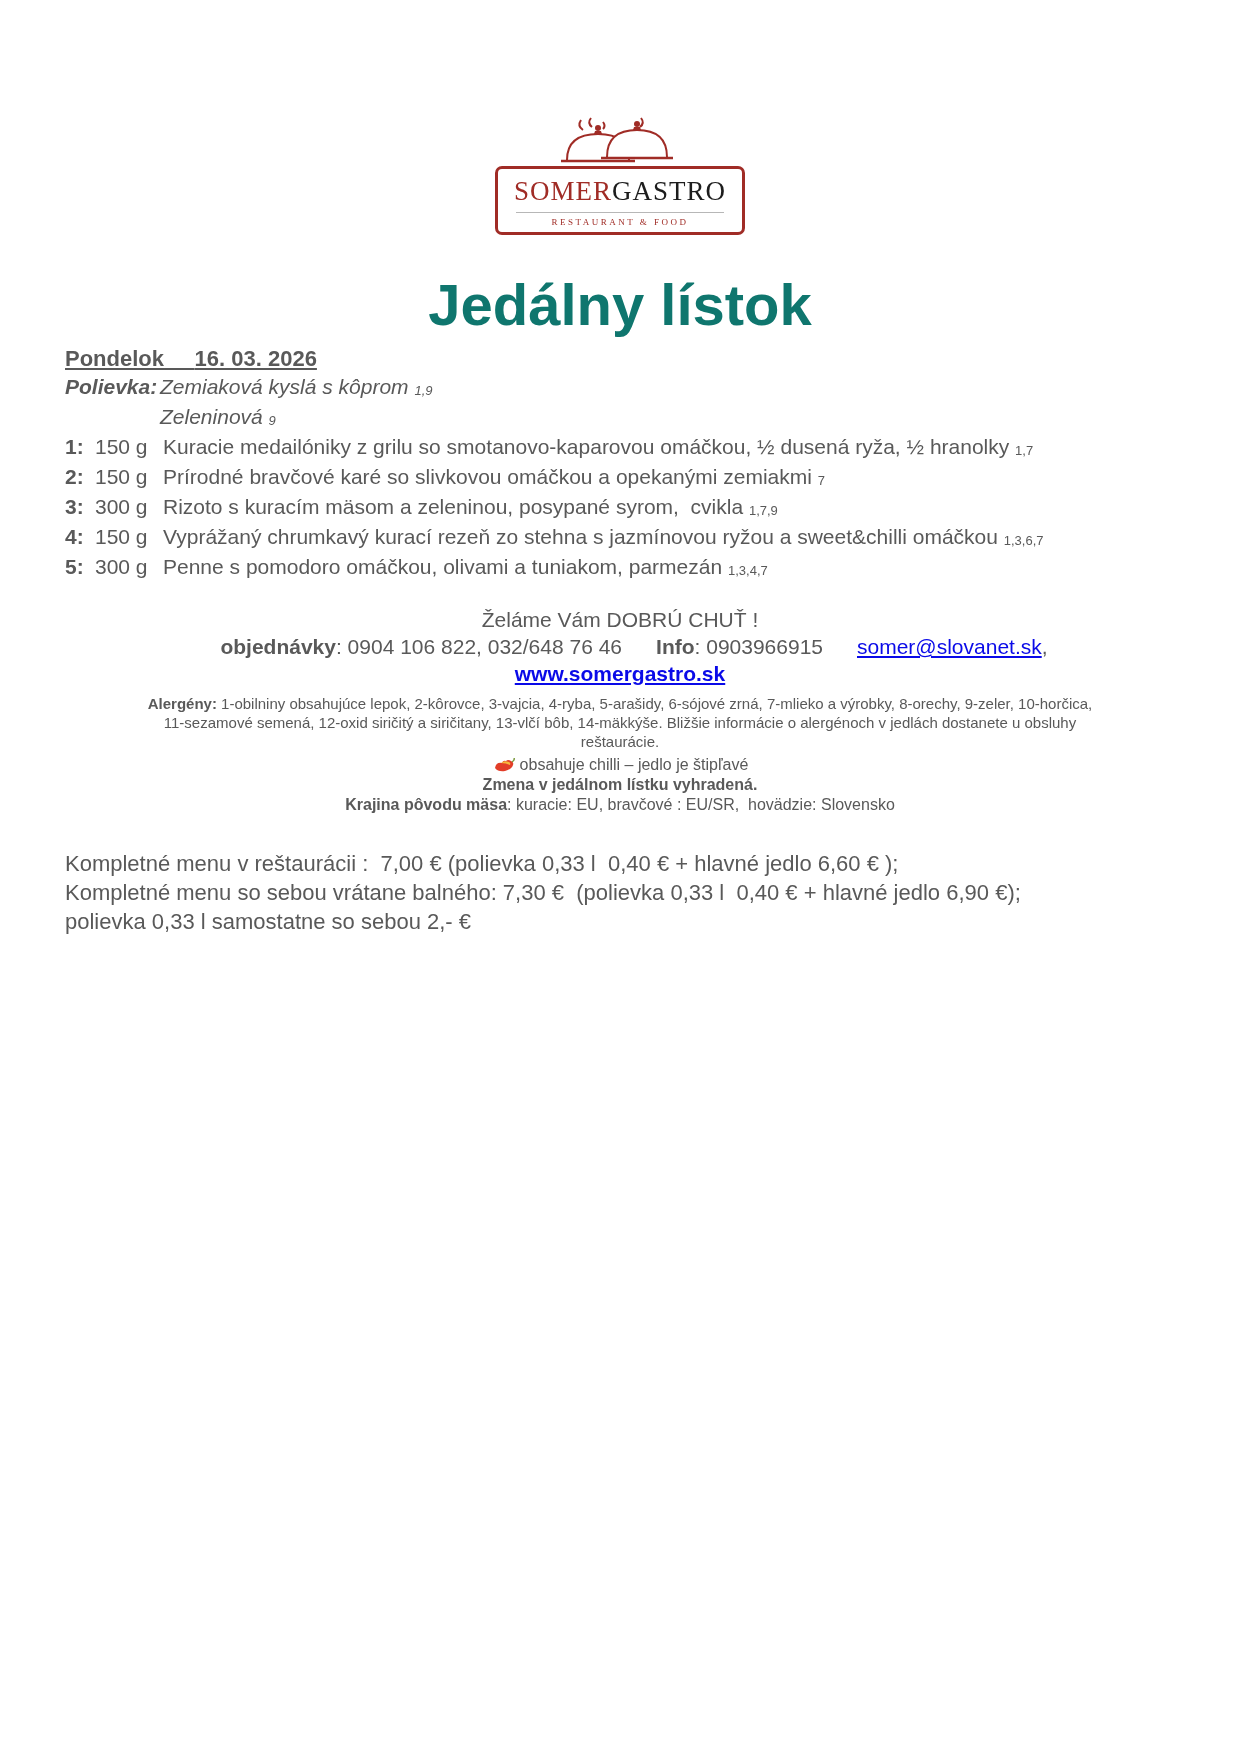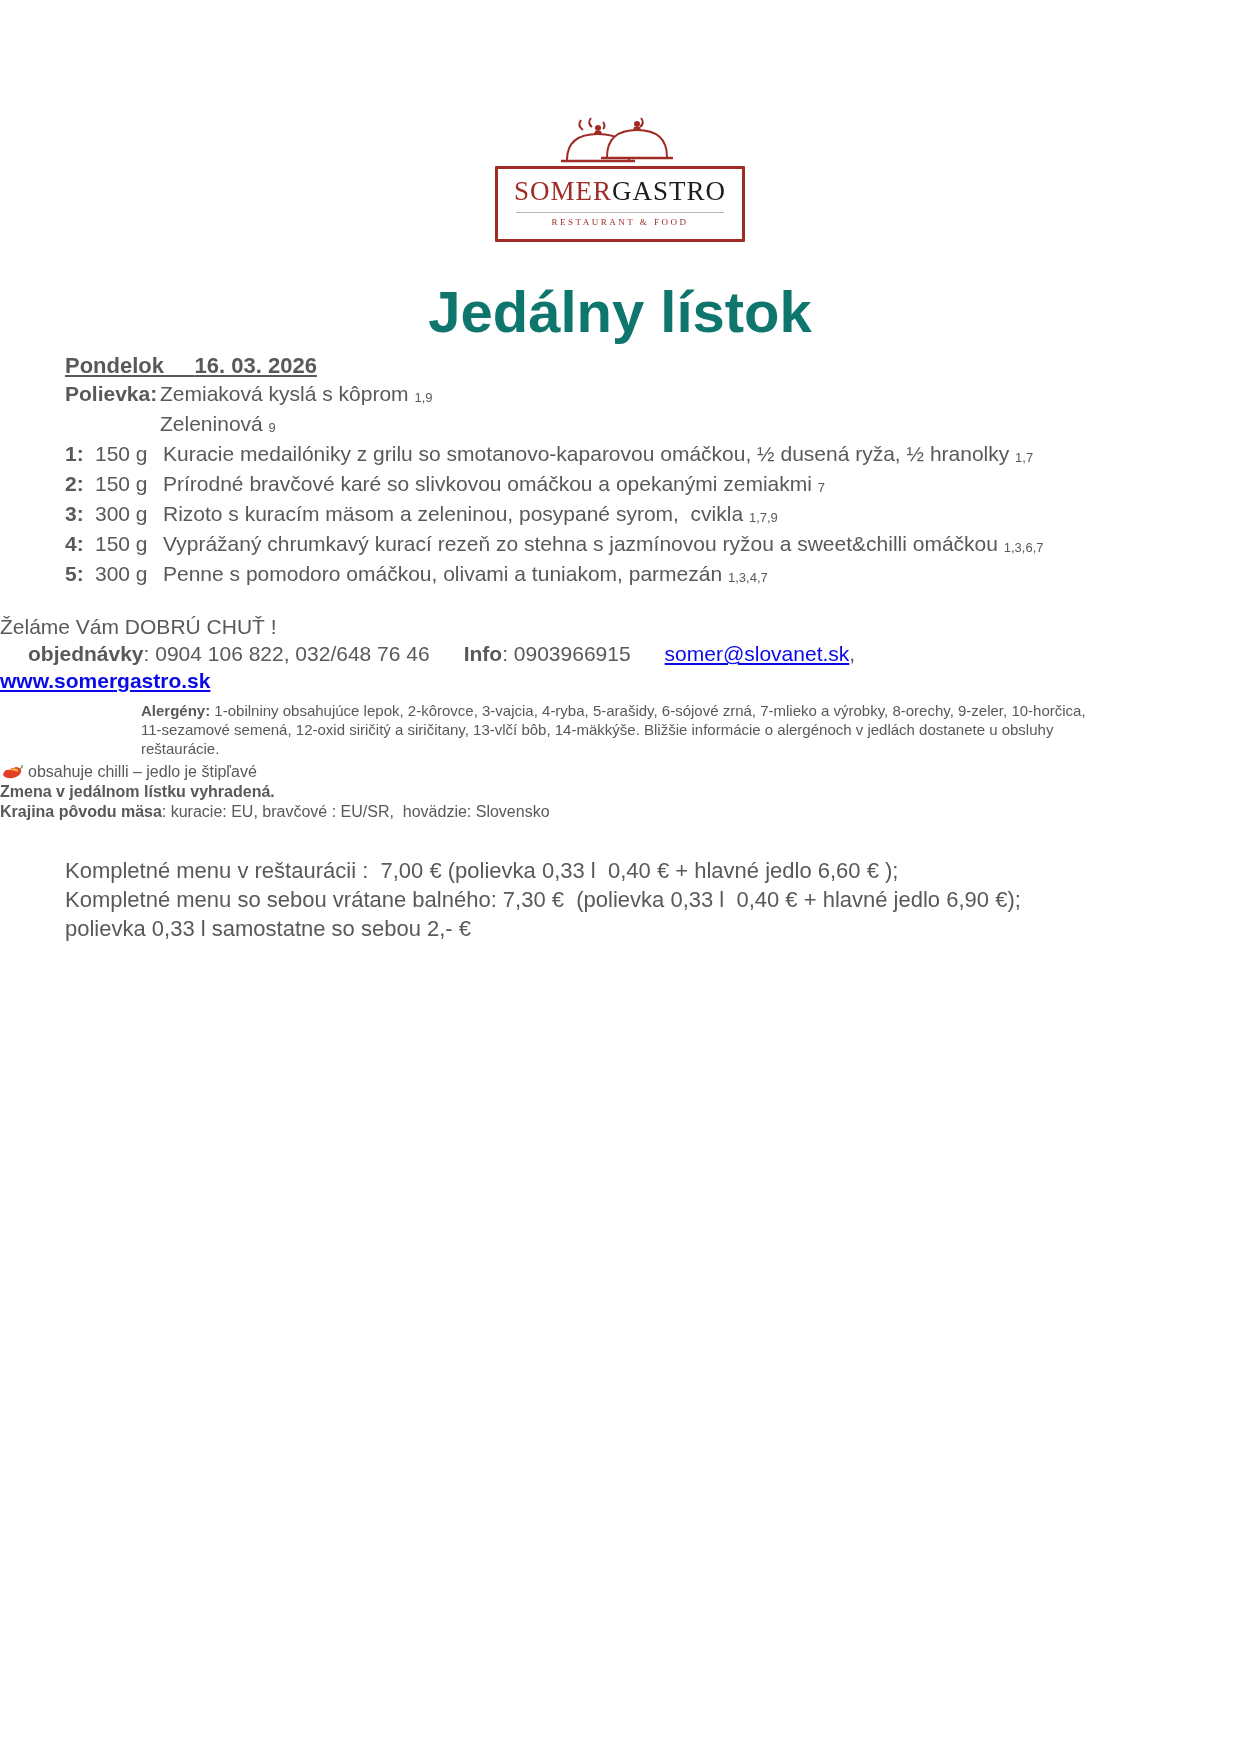--- a/index.html
+++ b/index.html
@@ -8,42 +8,42 @@
     font-family:"Liberation Sans", sans-serif; color:#595959;
     position:relative; overflow:hidden;
   }
   .pw { white-space:pre-wrap; }
 
   
   .logo-wrap { padding-top:116px; display:flex; flex-direction:column; align-items:center; }
   .cloches { margin-bottom:-10px; position:relative; z-index:0; }
   .logo-box {
     position:relative; z-index:1; background:#fff;
-    border:3px solid #a02c26; border-radius:1px;
-    padding:7px 16px 12px; text-align:center; min-width:150px;
+    border:3px solid #a02c26; border-radius:7px;
+    padding:7px 16px 5px; text-align:center; min-width:150px;
   }
   .logo-name { font-family:"Liberation Serif", serif; font-size:27px; letter-spacing:1px; color:#a02c26; white-space:nowrap; }
   .logo-name .sec { color:#1d1d1d; }
   .logo-rule { height:1px; background:#b7b7b7; margin:5px 2px 4px; }
   .logo-tag { font-size:9px; letter-spacing:2.5px; color:#a02c26; font-family:"Liberation Serif", serif; }
 
   
   .title { text-align:center; font-size:58px; font-weight:700; color:#0f766e; margin-top:36px; }
 
   
   .content { margin:8px 65px 0; font-size:21px; line-height:26px; }
   .date-line { font-size:22px; font-weight:700; text-decoration:underline; margin-bottom:2px; }
-  .soup-row { display:grid; grid-template-columns:95px 1fr; }
+  .soup-row { display:grid; grid-template-columns:95px 1fr;font-style:italic; }
   .soup-label { font-weight:700; }
   .item-row { display:grid; grid-template-columns:30px 68px 1fr; }
   .num { font-weight:700; }
   .alg { font-size:13px; vertical-align:-1px; }
 
   
-  .center { }
+  .center { text-align:center; }
   .wish { margin-top:24px; font-size:21px; }
   .contact { margin-top:3px; font-size:21px;padding-left:28px; }
   .contact .seg { margin-left:34px; }
   .b { font-weight:700; }
   a.link { color:#0a0ae8; text-decoration:underline; }
   .site-line { margin-top:3px; font-size:21px; }
   .site-line a { font-weight:700; }
   .allergens { max-width:958px; margin:8px auto 0; font-size:15px; line-height:19px; }
   .note { font-size:16px; line-height:20px; }
   .chilli-line { margin-top:4px; }

